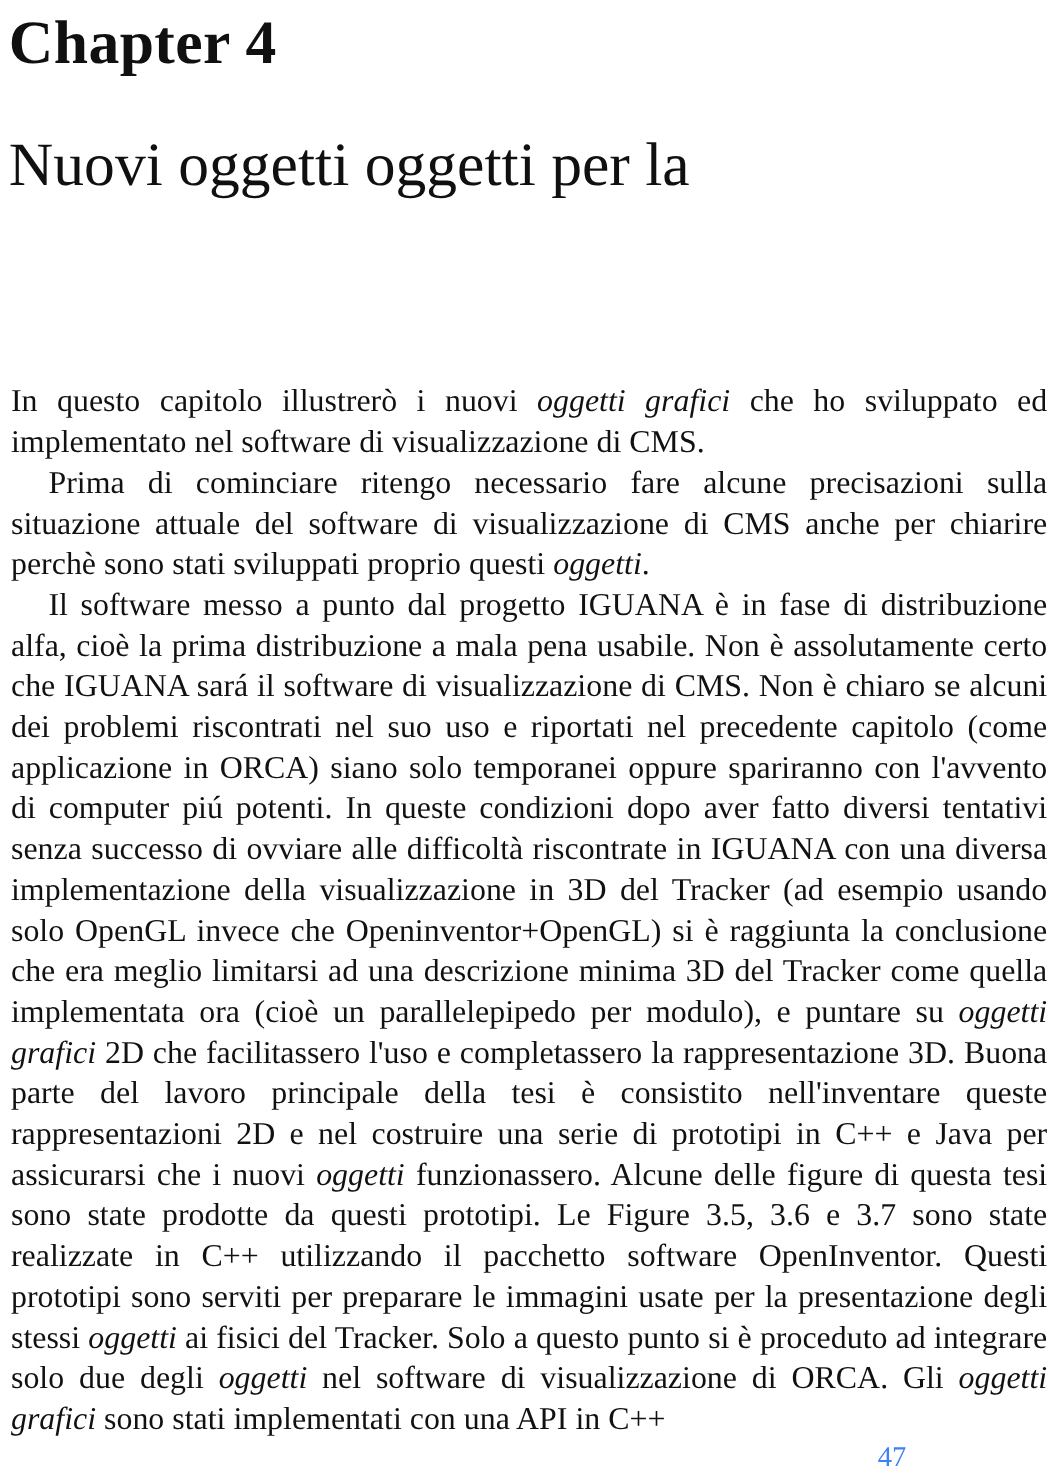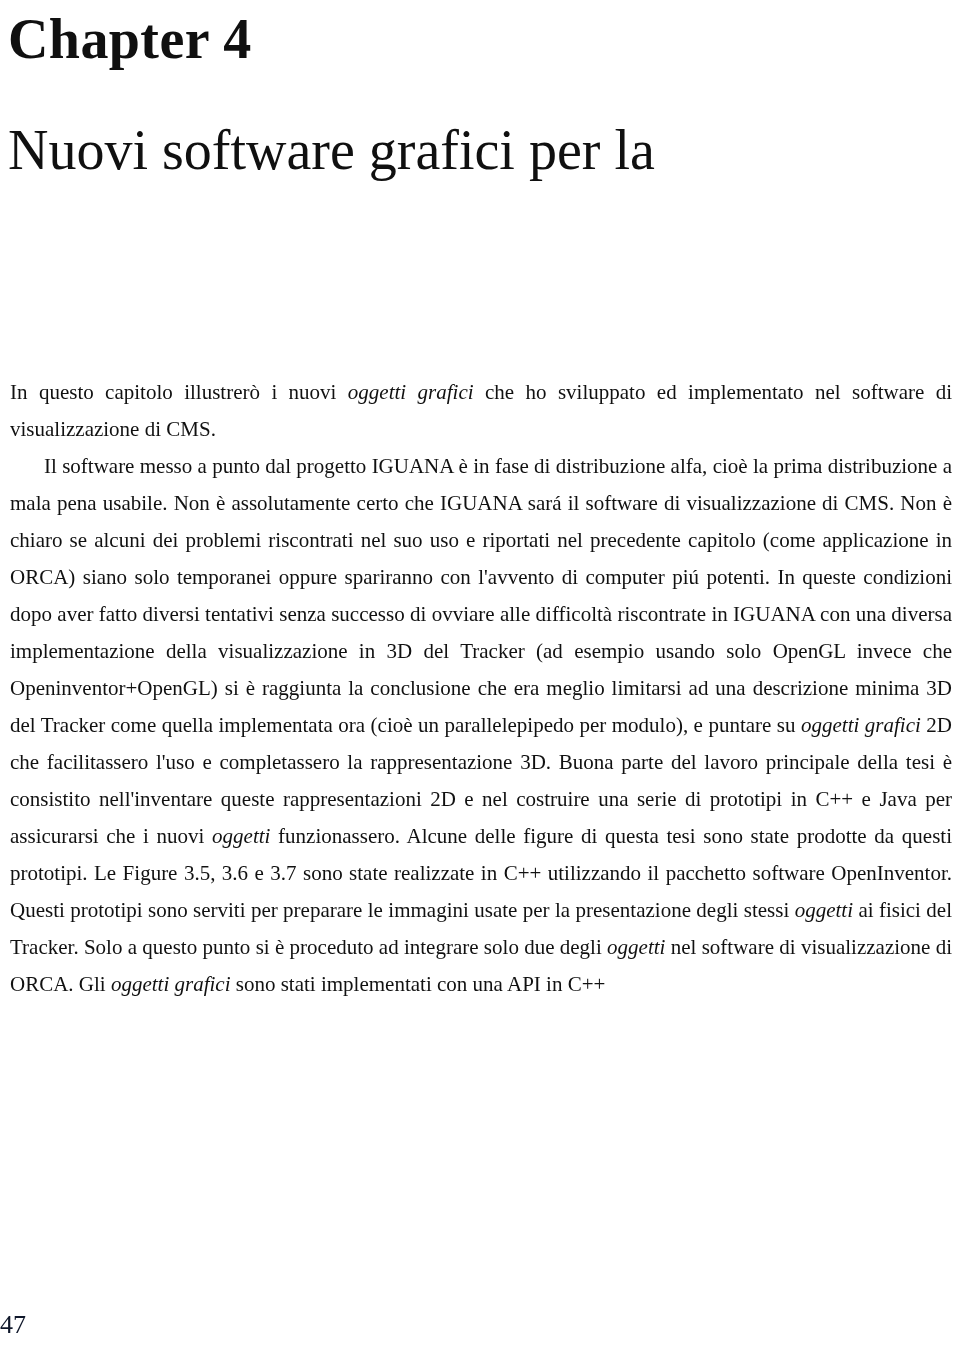--- a/index.html
+++ b/index.html
@@ -41,23 +41,23 @@
     letter-spacing: 0px;
     max-width: 700px;
   }
   .chapter-title .tline {
     display: block;
     white-space: nowrap;
   }
   .body-text {
     position: absolute;
     left: 10px;
-    top: 363px;
+    top: 336px;
     width: 942px;
-    font-size: 21px;
+    font-size: 29px;
     line-height: 37px;
     text-align: justify;
     text-justify: inter-word;
     color: #111111;
     hyphens: manual;
     -webkit-hyphens: manual;
   }
   .body-text p {
     margin: 0;
     text-indent: 0;
@@ -66,38 +66,39 @@
     text-indent: 34px;
   }
   .body-text i {
     font-style: italic;
   }
   .page-number {
     position: absolute;
     left: 0;
     top: 1298px;
     width: 824px;
-    text-align: left;
+    text-align: right;
     font-size: 26px;
     line-height: 32px;
-    color: #0f172a;
+    color: #3b82f6;
   }
 </style>
 </head>
 <body>
 
 <div class="page">
 
   <div class="chapter-block">
     <div class="chapter-number">Chapter 4</div>
     <h1 class="chapter-title">
-      <span class="tline">Nuovi software grafici per la</span>
+      <span class="tline">Nuovi oggetti oggetti per la</span>
     </h1>
   </div>
 
   <div class="body-text">
     <p>In questo capitolo illustrerò i nuovi <i>oggetti grafici</i> che ho sviluppato ed implementato nel software di visualizzazione di CMS.</p>
+    <p class="indented">Prima di cominciare ritengo necessario fare alcune precisazioni sulla situazione attuale del software di visualizzazione di CMS anche per chiarire perchè sono stati sviluppati proprio questi <i>oggetti</i>.</p>
     <p class="indented">Il software messo a punto dal progetto IGUANA è in fase di distribuzione alfa, cioè la prima distribuzione a mala pena usabile. Non è assolutamente certo che IGUANA sará il software di visualizzazione di CMS. Non è chiaro se alcuni dei problemi riscontrati nel suo uso e riportati nel precedente capitolo (come applicazione in ORCA) siano solo temporanei oppure spariranno con l'avvento di computer piú potenti. In queste condizioni dopo aver fatto diversi tentativi senza successo di ovviare alle difficoltà riscontrate in IGUANA con una diversa implementazione della visualizzazione in 3D del Tracker (ad esempio usando solo OpenGL invece che Openinventor+OpenGL) si è raggiunta la conclusione che era meglio limitarsi ad una descrizione minima 3D del Tracker come quella implementata ora (cioè un parallelepipedo per modulo), e puntare su <i>oggetti grafici</i> 2D che facilitassero l'uso e completassero la rappresentazione 3D. Buona parte del lavoro principale della tesi è consistito nell'inventare queste rappresentazioni 2D e nel costruire una serie di prototipi in C++ e Java per assicurarsi che i nuovi <i>oggetti</i> funzionassero. Alcune delle figure di questa tesi sono state prodotte da questi prototipi. Le Figure 3.5, 3.6 e 3.7 sono state realizzate in C++ utilizzando il pacchetto software OpenInventor. Questi prototipi sono serviti per preparare le immagini usate per la presentazione degli stessi <i>oggetti</i> ai fisici del Tracker. Solo a questo punto si è proceduto ad integrare solo due degli <i>oggetti</i> nel software di visualizzazione di ORCA. Gli <i>oggetti grafici</i> sono stati implementati con una API in C++</p>
   </div>
 
   <div class="page-number">47</div>
 
 </div>
 
 </body></html>

